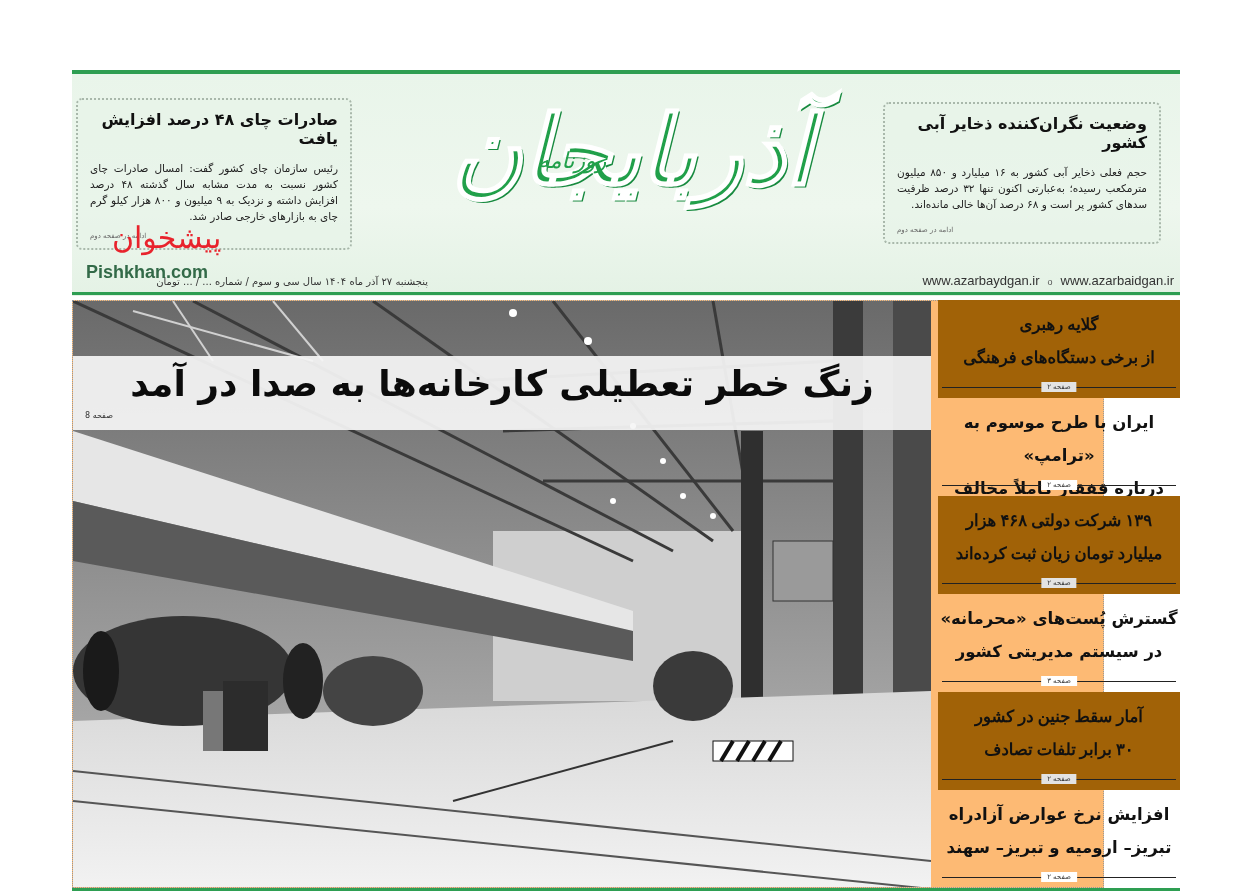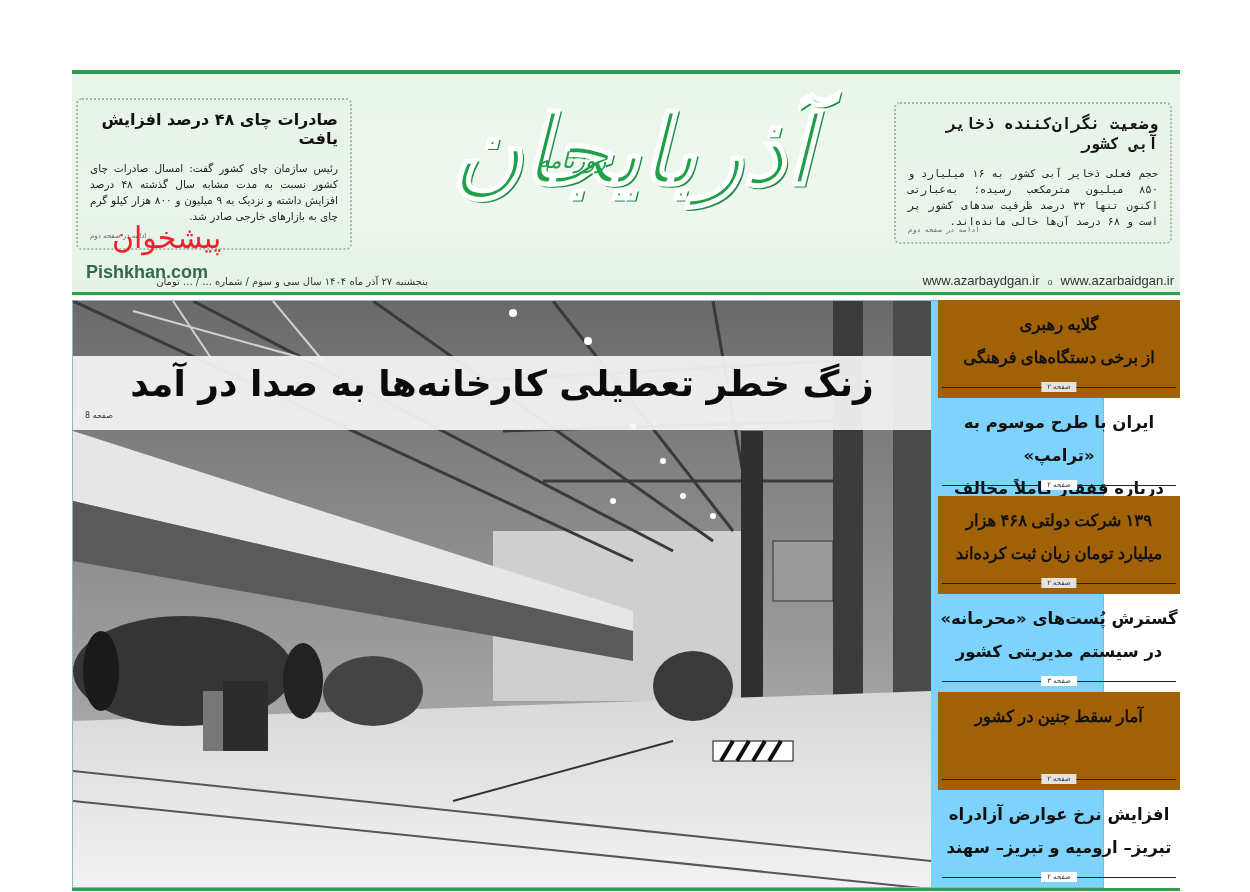--- a/index.html
+++ b/index.html
@@ -23,21 +23,21 @@
   .date-left { position:absolute; left:6px; top:3px; width:350px; text-align:right; }
   .urls { position:absolute; right:6px; top:0px; direction:ltr; font-family:"Liberation Sans", sans-serif; font-size:13px; color:#333; }
   .urls .sep { font-size:9px; margin:0 8px; color:#555; }
 
   .teaser {
     position:absolute; top:24px; border:2px dotted #a9b8ab; border-radius:6px;
     padding:10px 12px; direction:rtl; box-sizing:border-box;
     background:rgba(230,244,231,0.6);
   }
   .teaser-left { left:4px; width:276px; height:152px; }
-  .teaser-right { right:8px; width:278px; height:142px; top:28px;font-family:Liberation Mono, monospace; }
+  .teaser-right { right:19px; width:278px; height:142px; top:28px; }
   .teaser h2 { margin:0 0 12px 0; font-size:16px; font-weight:bold; text-align:right; color:#111; }
   .teaser p { margin:0; font-size:10.5px; line-height:16px; text-align:justify; color:#222; }
   .teaser .cont { position:absolute; left:12px; bottom:8px; font-size:7px; color:#666; }
 
   .logo {
     position:absolute; left:340px; top:4px; width:400px; height:210px;
   }
   .logo-main {
     position:absolute; right:0; top:16px; font-family:"DejaVu Serif", serif; font-size:96px;
     font-style:italic; font-weight:bold; color:#21a04a; direction:rtl;
@@ -52,21 +52,21 @@
   .watermark {
     position:absolute; left:14px; top:150px; width:160px; height:70px; pointer-events:none;
   }
   .watermark .fa { position:absolute; left:26px; top:0; font-family:"DejaVu Serif", serif; font-size:30px; color:#e8232c; direction:rtl; }
   .watermark .en { position:absolute; left:0; top:42px; font-family:"Liberation Sans", sans-serif; font-size:18px; font-weight:bold; color:#14532d; opacity:0.85; }
 
   
   .hero {
     position:absolute; left:0; top:230px; width:1032px; height:588px;
     border:1px dotted #999; box-sizing:border-box; overflow:hidden;
-    background:#7dd3fc;
+    background:#fdba74;
   }
   .photo { position:absolute; inset:0; }
   .headline-band {
     position:absolute; left:0; top:55px; width:858px; height:74px;
     background:rgba(245,245,245,0.93);
   }
   .headline {
     position:absolute; left:0; top:62px; width:858px; text-align:center; direction:rtl;
     font-size:36px; font-weight:bold; color:#0b0b0b; font-family:"DejaVu Sans", sans-serif;
   }
@@ -240,20 +240,21 @@
     <div class="news-item">
       <div class="title">گسترش پُست‌های «محرمانه»</div>
       <div class="title">در سیستم مدیریتی کشور</div>
       <div class="divider">
           <div class="line"></div>
           <span class="label">صفحه ۳</span>
         </div>
     </div>
     <div class="news-item shaded">
       <div class="title">آمار سقط جنین در کشور</div>
+      <div class="title">۳۰ برابر تلفات تصادف</div>
       <div class="divider">
           <div class="line"></div>
           <span class="label">صفحه ۲</span>
         </div>
     </div>
     <div class="news-item">
       <div class="title">افزایش نرخ عوارض آزادراه</div>
       <div class="title">تبریز– ارومیه و تبریز– سهند</div>
       <div class="divider">
           <div class="line"></div>

